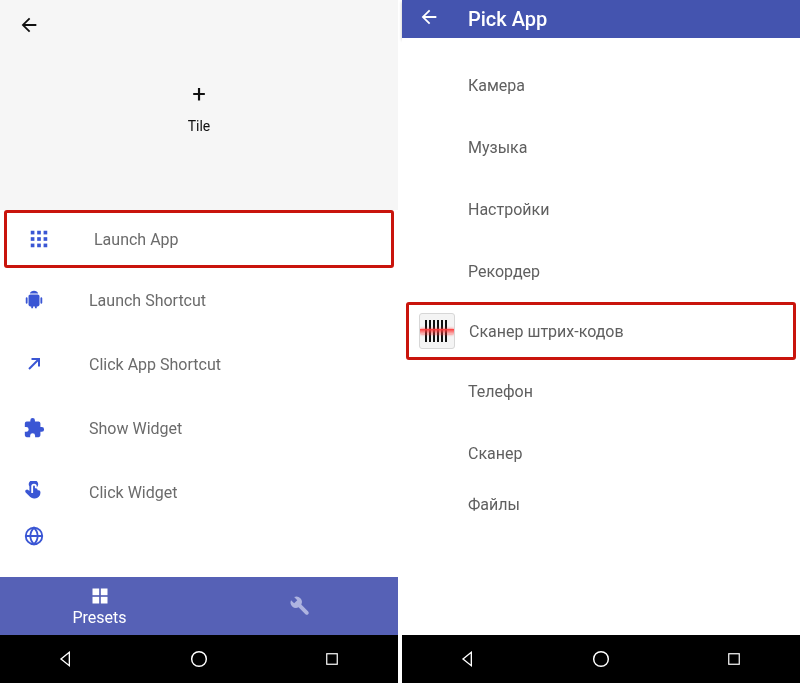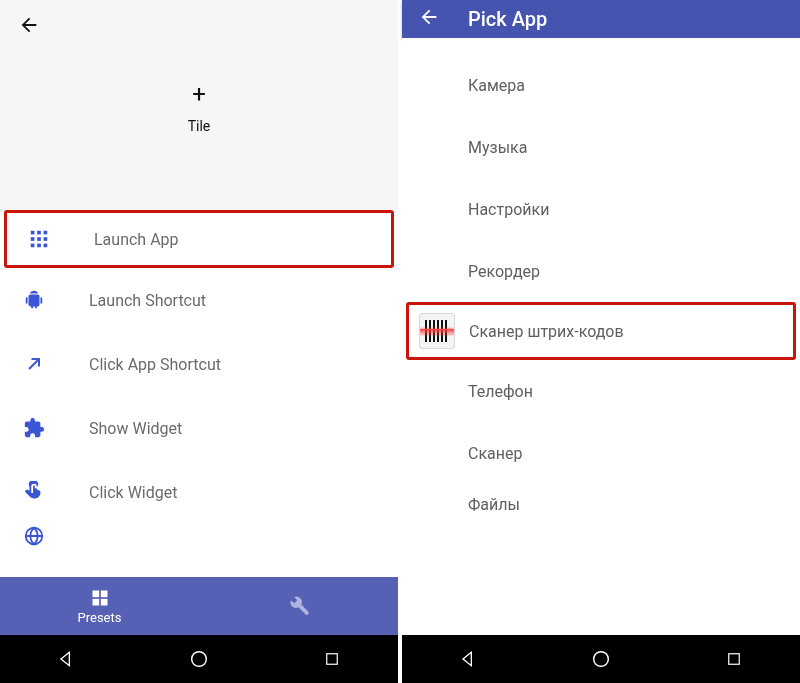--- a/index.html
+++ b/index.html
@@ -101,21 +101,21 @@
     background: #5661b6;
     display: flex;
   }
   .bottom-bar .half {
     flex: 1;
     display: flex;
     flex-direction: column;
     align-items: center;
     justify-content: center;
     color: #fff;
-    font-size: 13px;
+    font-size: 16px;
     cursor: pointer;
     text-align: right;
   }
   .bottom-bar .half svg { margin-bottom: 2px; }
 
   .navbar {
     height: 48px;
     background: #000;
     display: flex;
     align-items: center;

